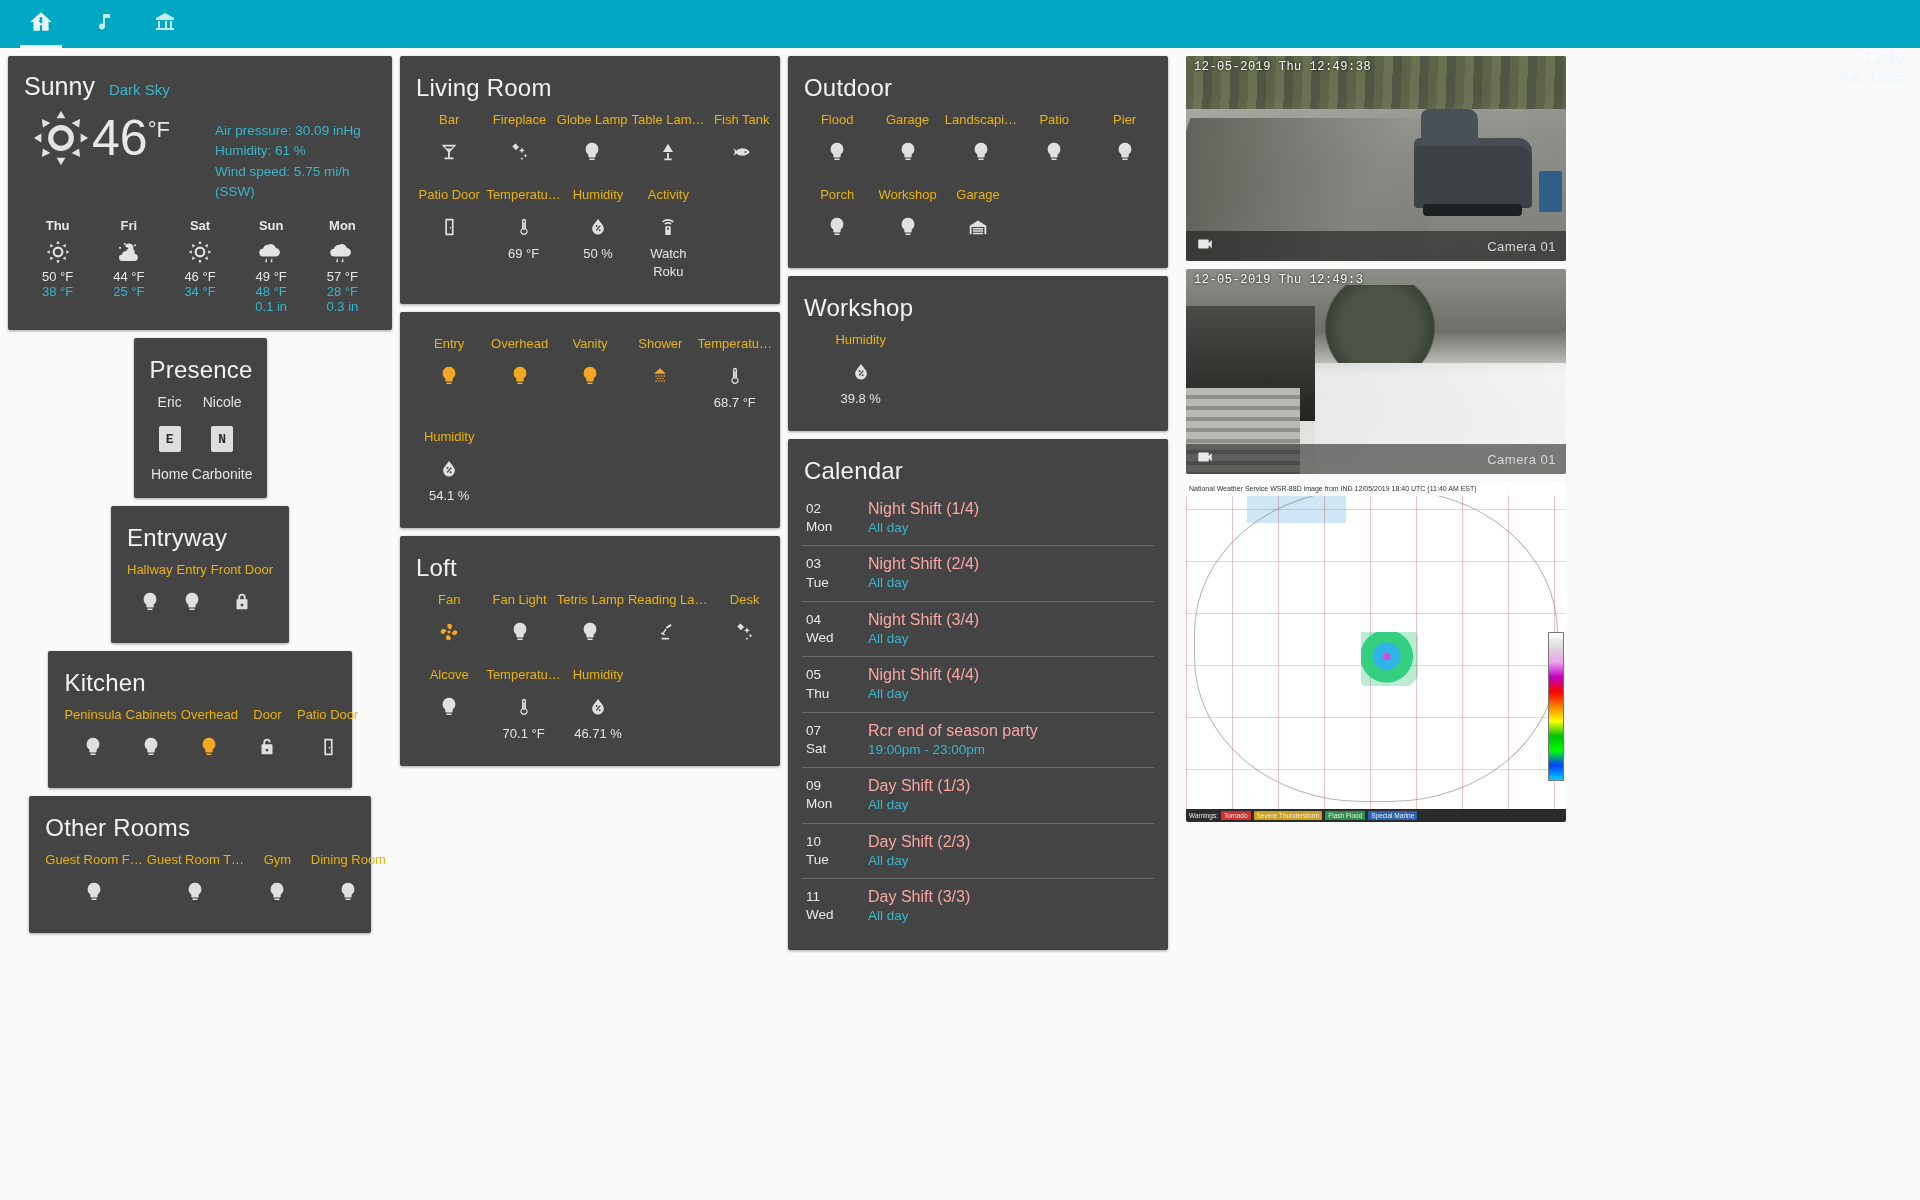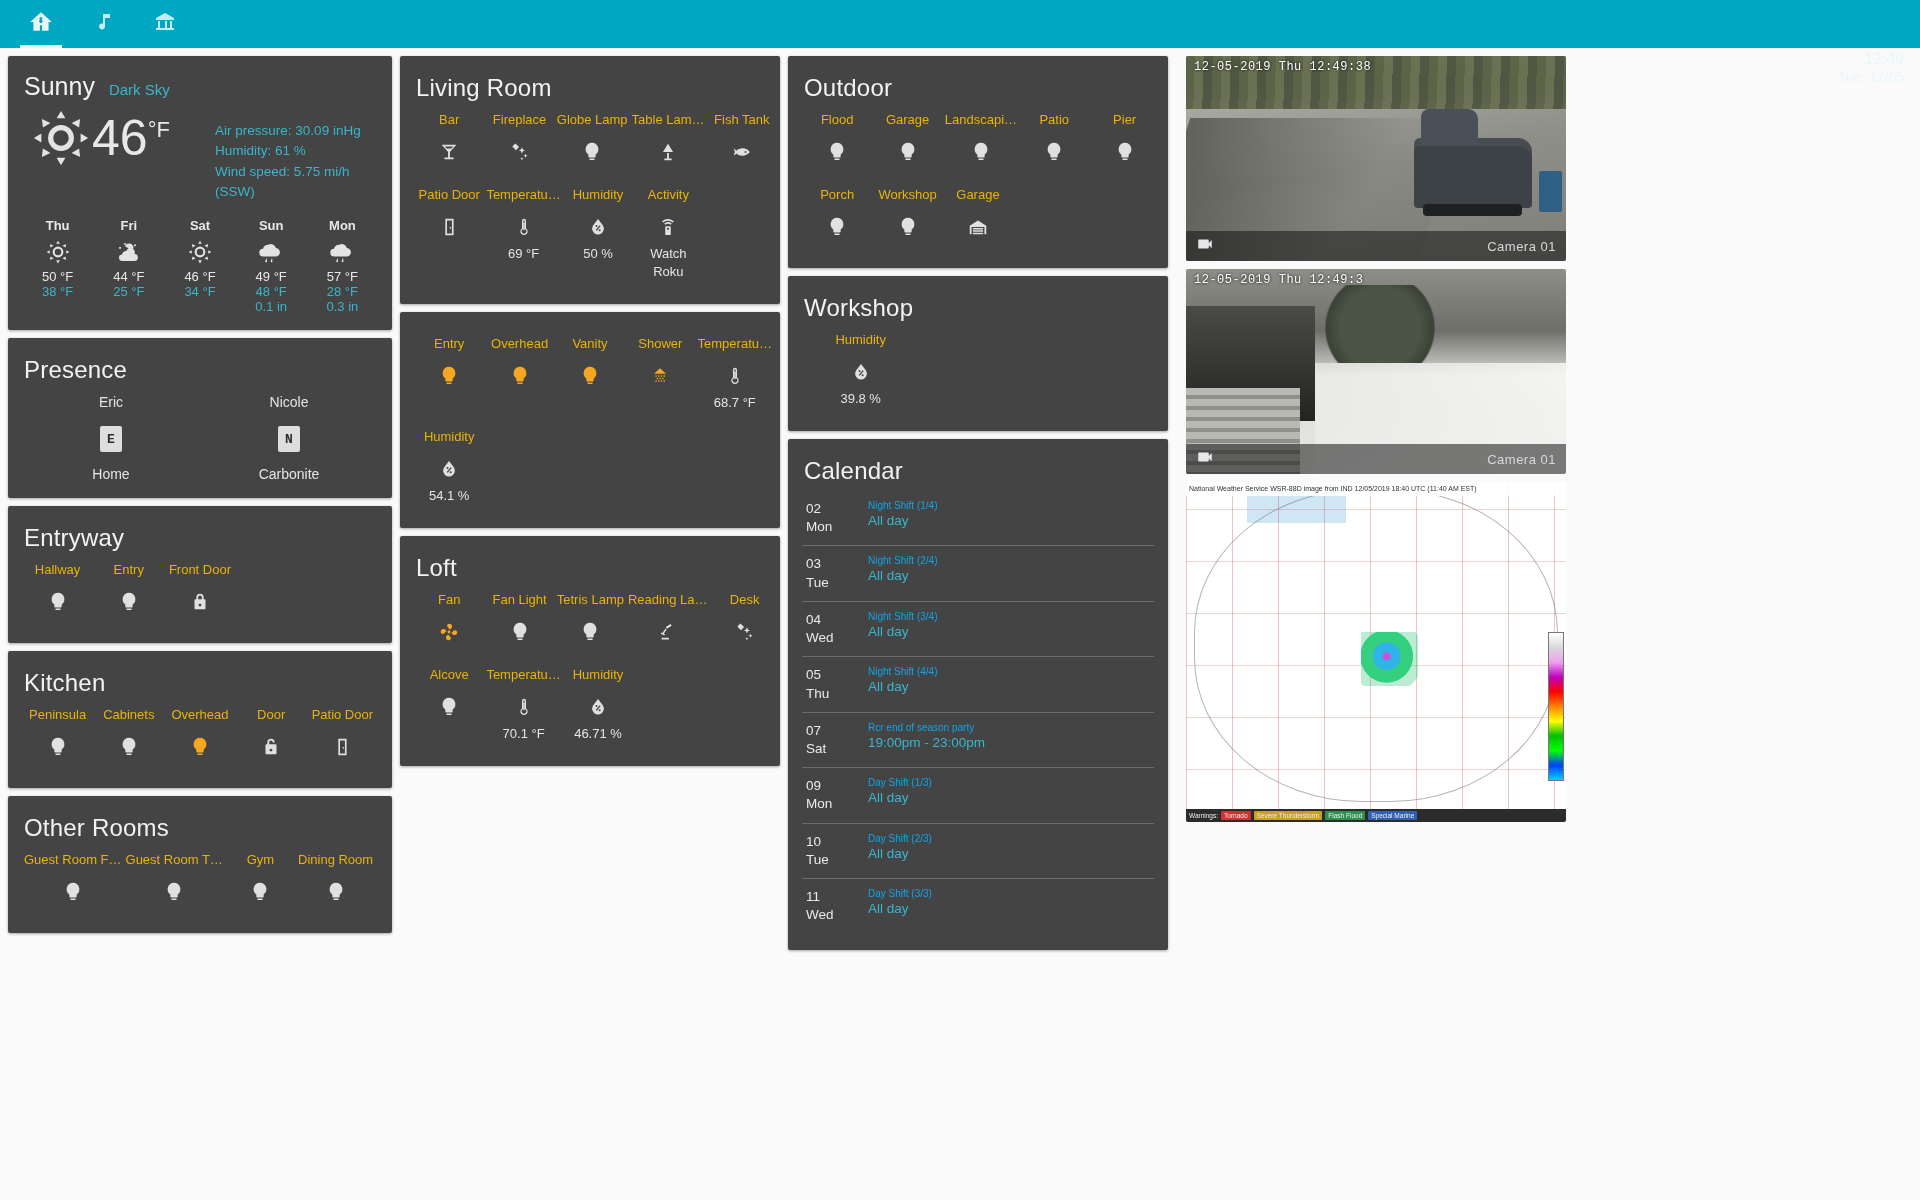--- a/index.html
+++ b/index.html
@@ -31,21 +31,21 @@
   }
   .clock .t { font-size: 16px; }
   .clock .d { font-size: 14px; }
 
   
   .page {
     display: flex; gap: 8px; padding: 8px;
     height: calc(1200px - 48px); align-items: flex-start;
   }
   .col { display: flex; flex-direction: column; gap: 8px; }
-  .col-a { width: 384px; }
+  .col-a { width: 384px; align-items: center; }
   .col-b { width: 380px; }
   .col-c { width: 380px; }
   .col-d { width: 380px; margin-left: 10px; }
 
   .card {
     background: #444444; border-radius: 2px;
     box-shadow: 0 1px 3px rgba(0,0,0,.35);
     padding: 14px 14px 16px 14px; color: #f2f2f2;
   }
   .card h2 {
@@ -99,21 +99,21 @@
   .pcell .st { font-size: 14px; color: #e4e4e4; margin-top: 14px; }
 
   
   .cal-row {
     display: flex; padding: 9px 2px 9px 4px;
     border-bottom: 1px solid #6d6d6d;
   }
   .cal-row:last-child { border-bottom: none; }
   .cal-date { width: 62px; font-size: 13.5px; color: #eaeaea; line-height: 1.35; }
   .cal-body { flex: 1; }
-  .cal-title { font-size: 10px; color: #0ea5e9; }
+  .cal-title { font-size: 16px; color: #fca5a5; }
   .cal-time { font-size: 13.5px; color: #39b6cc; margin-top: 2px; }
 
   
   .cam { position: relative; border-radius: 2px; overflow: hidden; height: 205px; background:#2a2a2a; }
   .cam .stamp {
     position: absolute; top: 4px; left: 8px; font-size: 12px; color: #fff;
     font-family: "Liberation Mono", monospace; letter-spacing: .5px;
     text-shadow: 0 0 3px #000;
   }
   .cam .bar {

